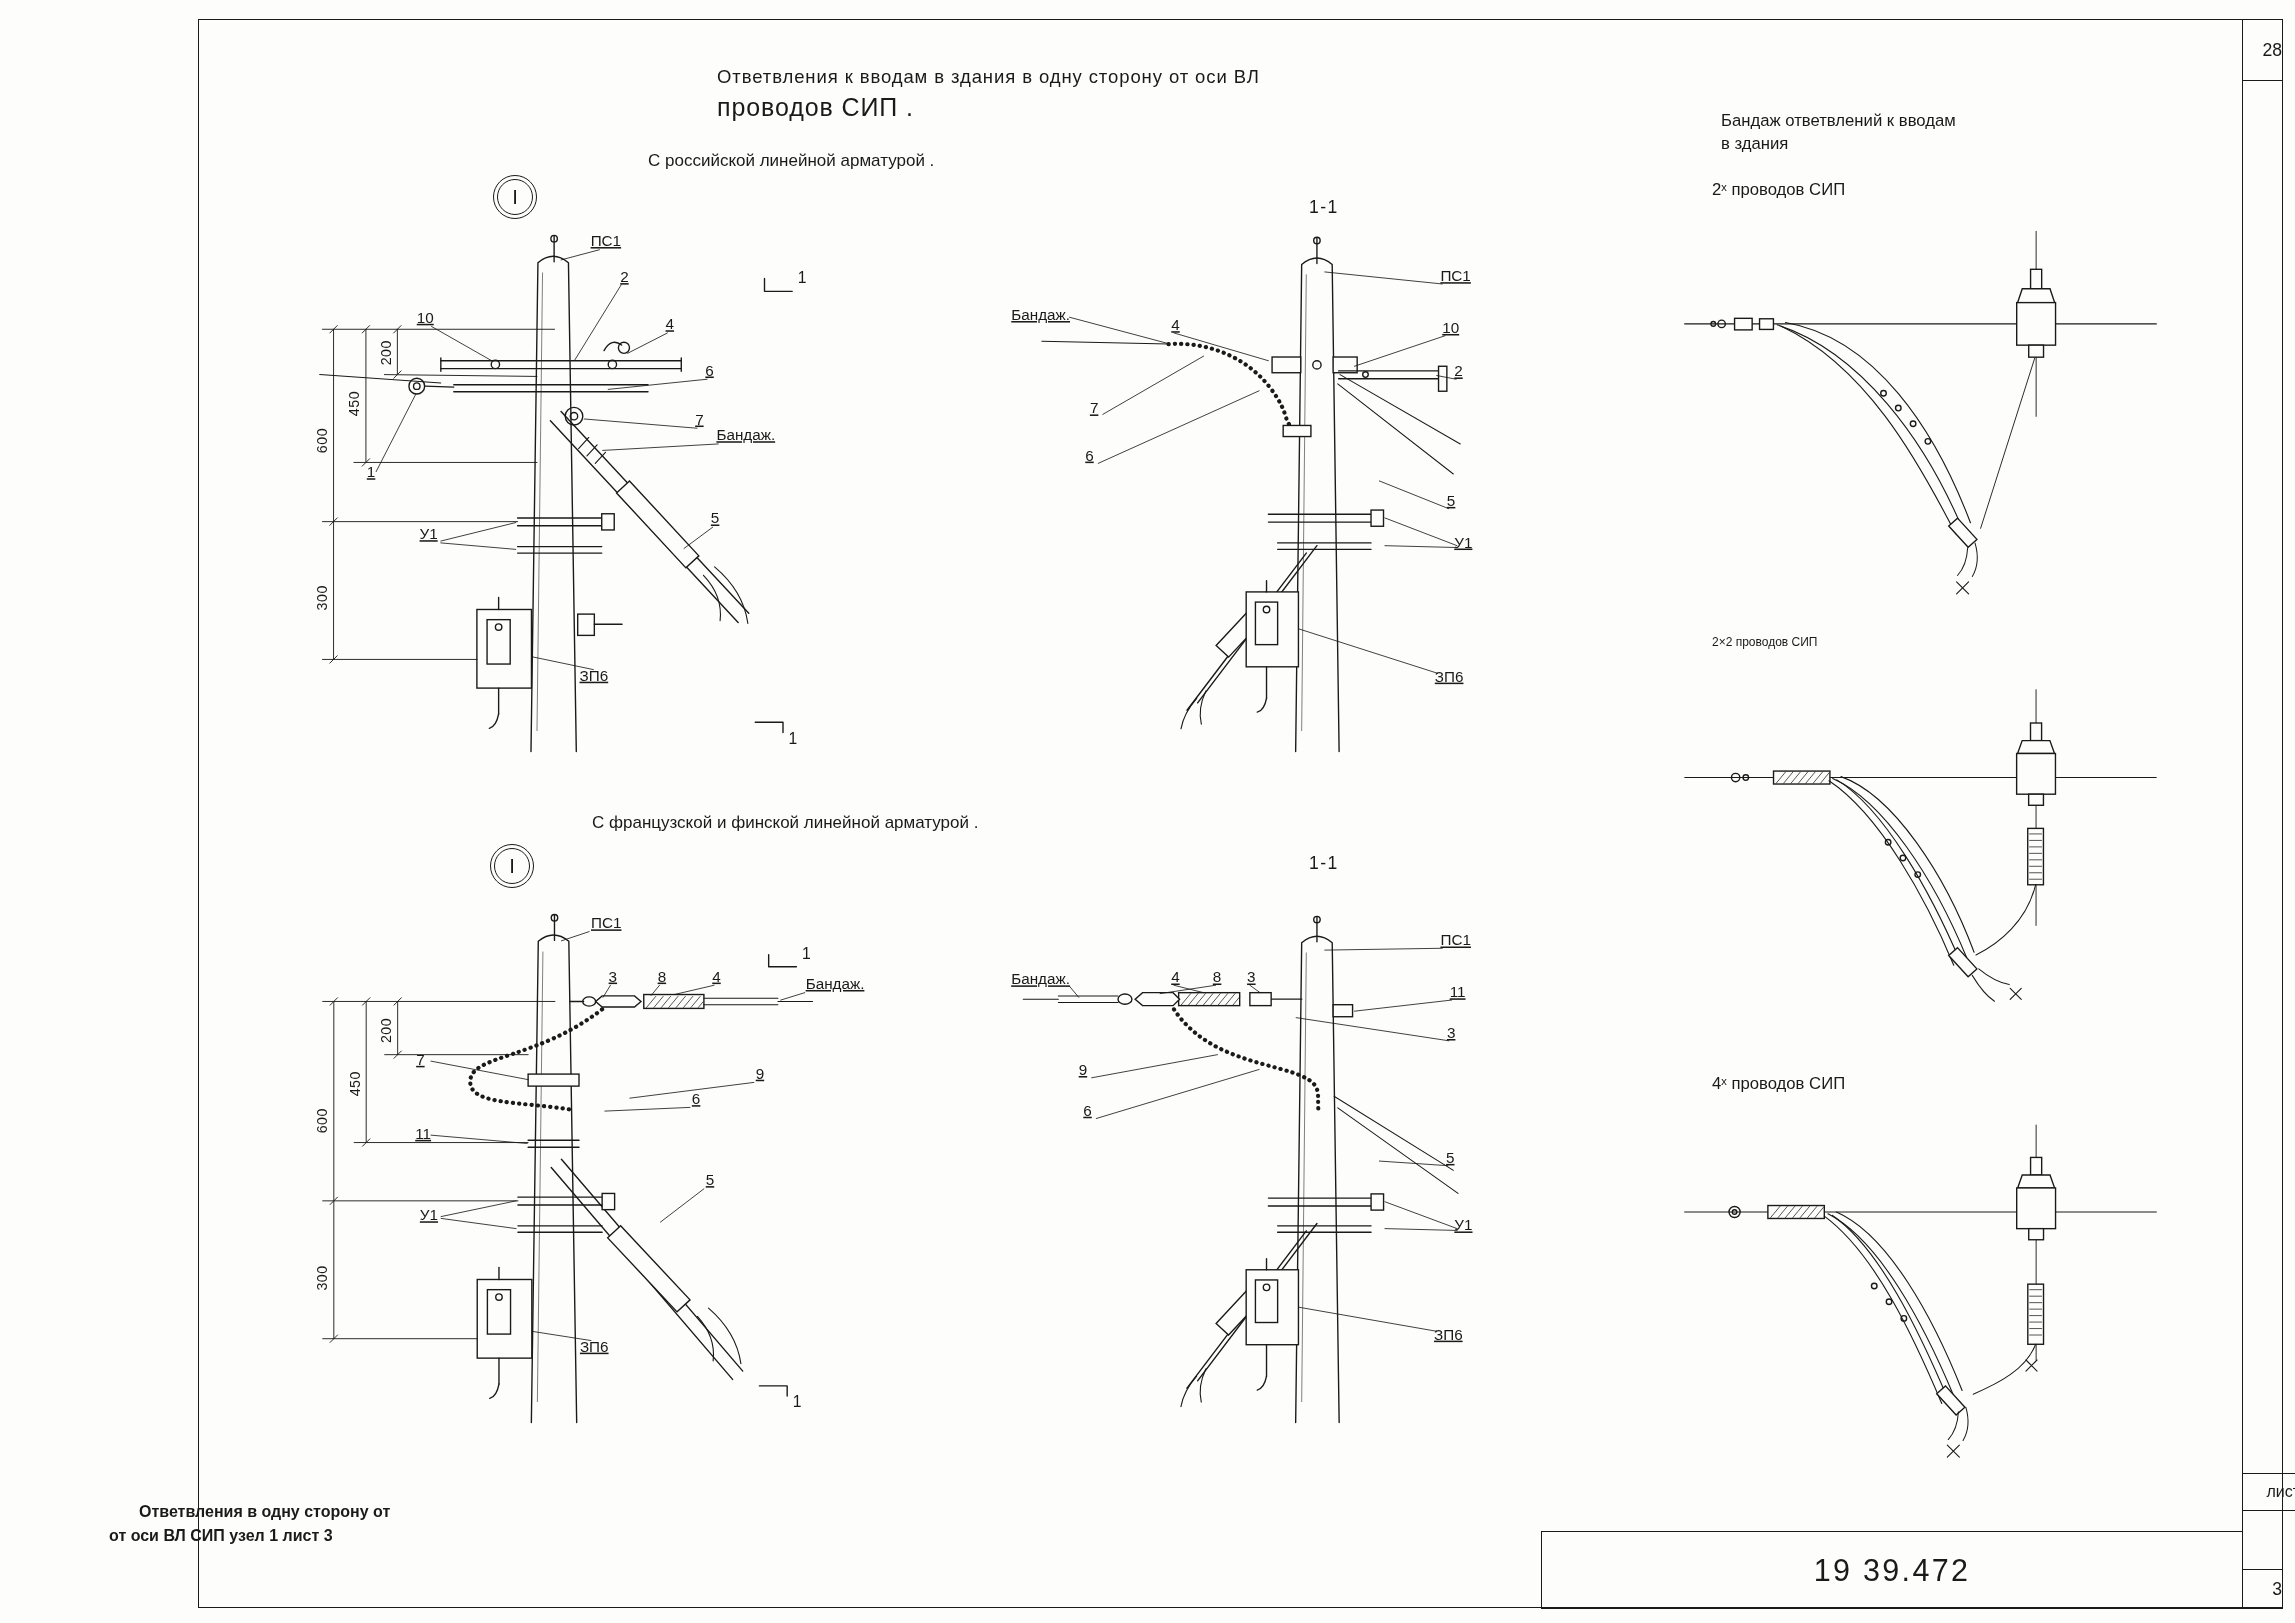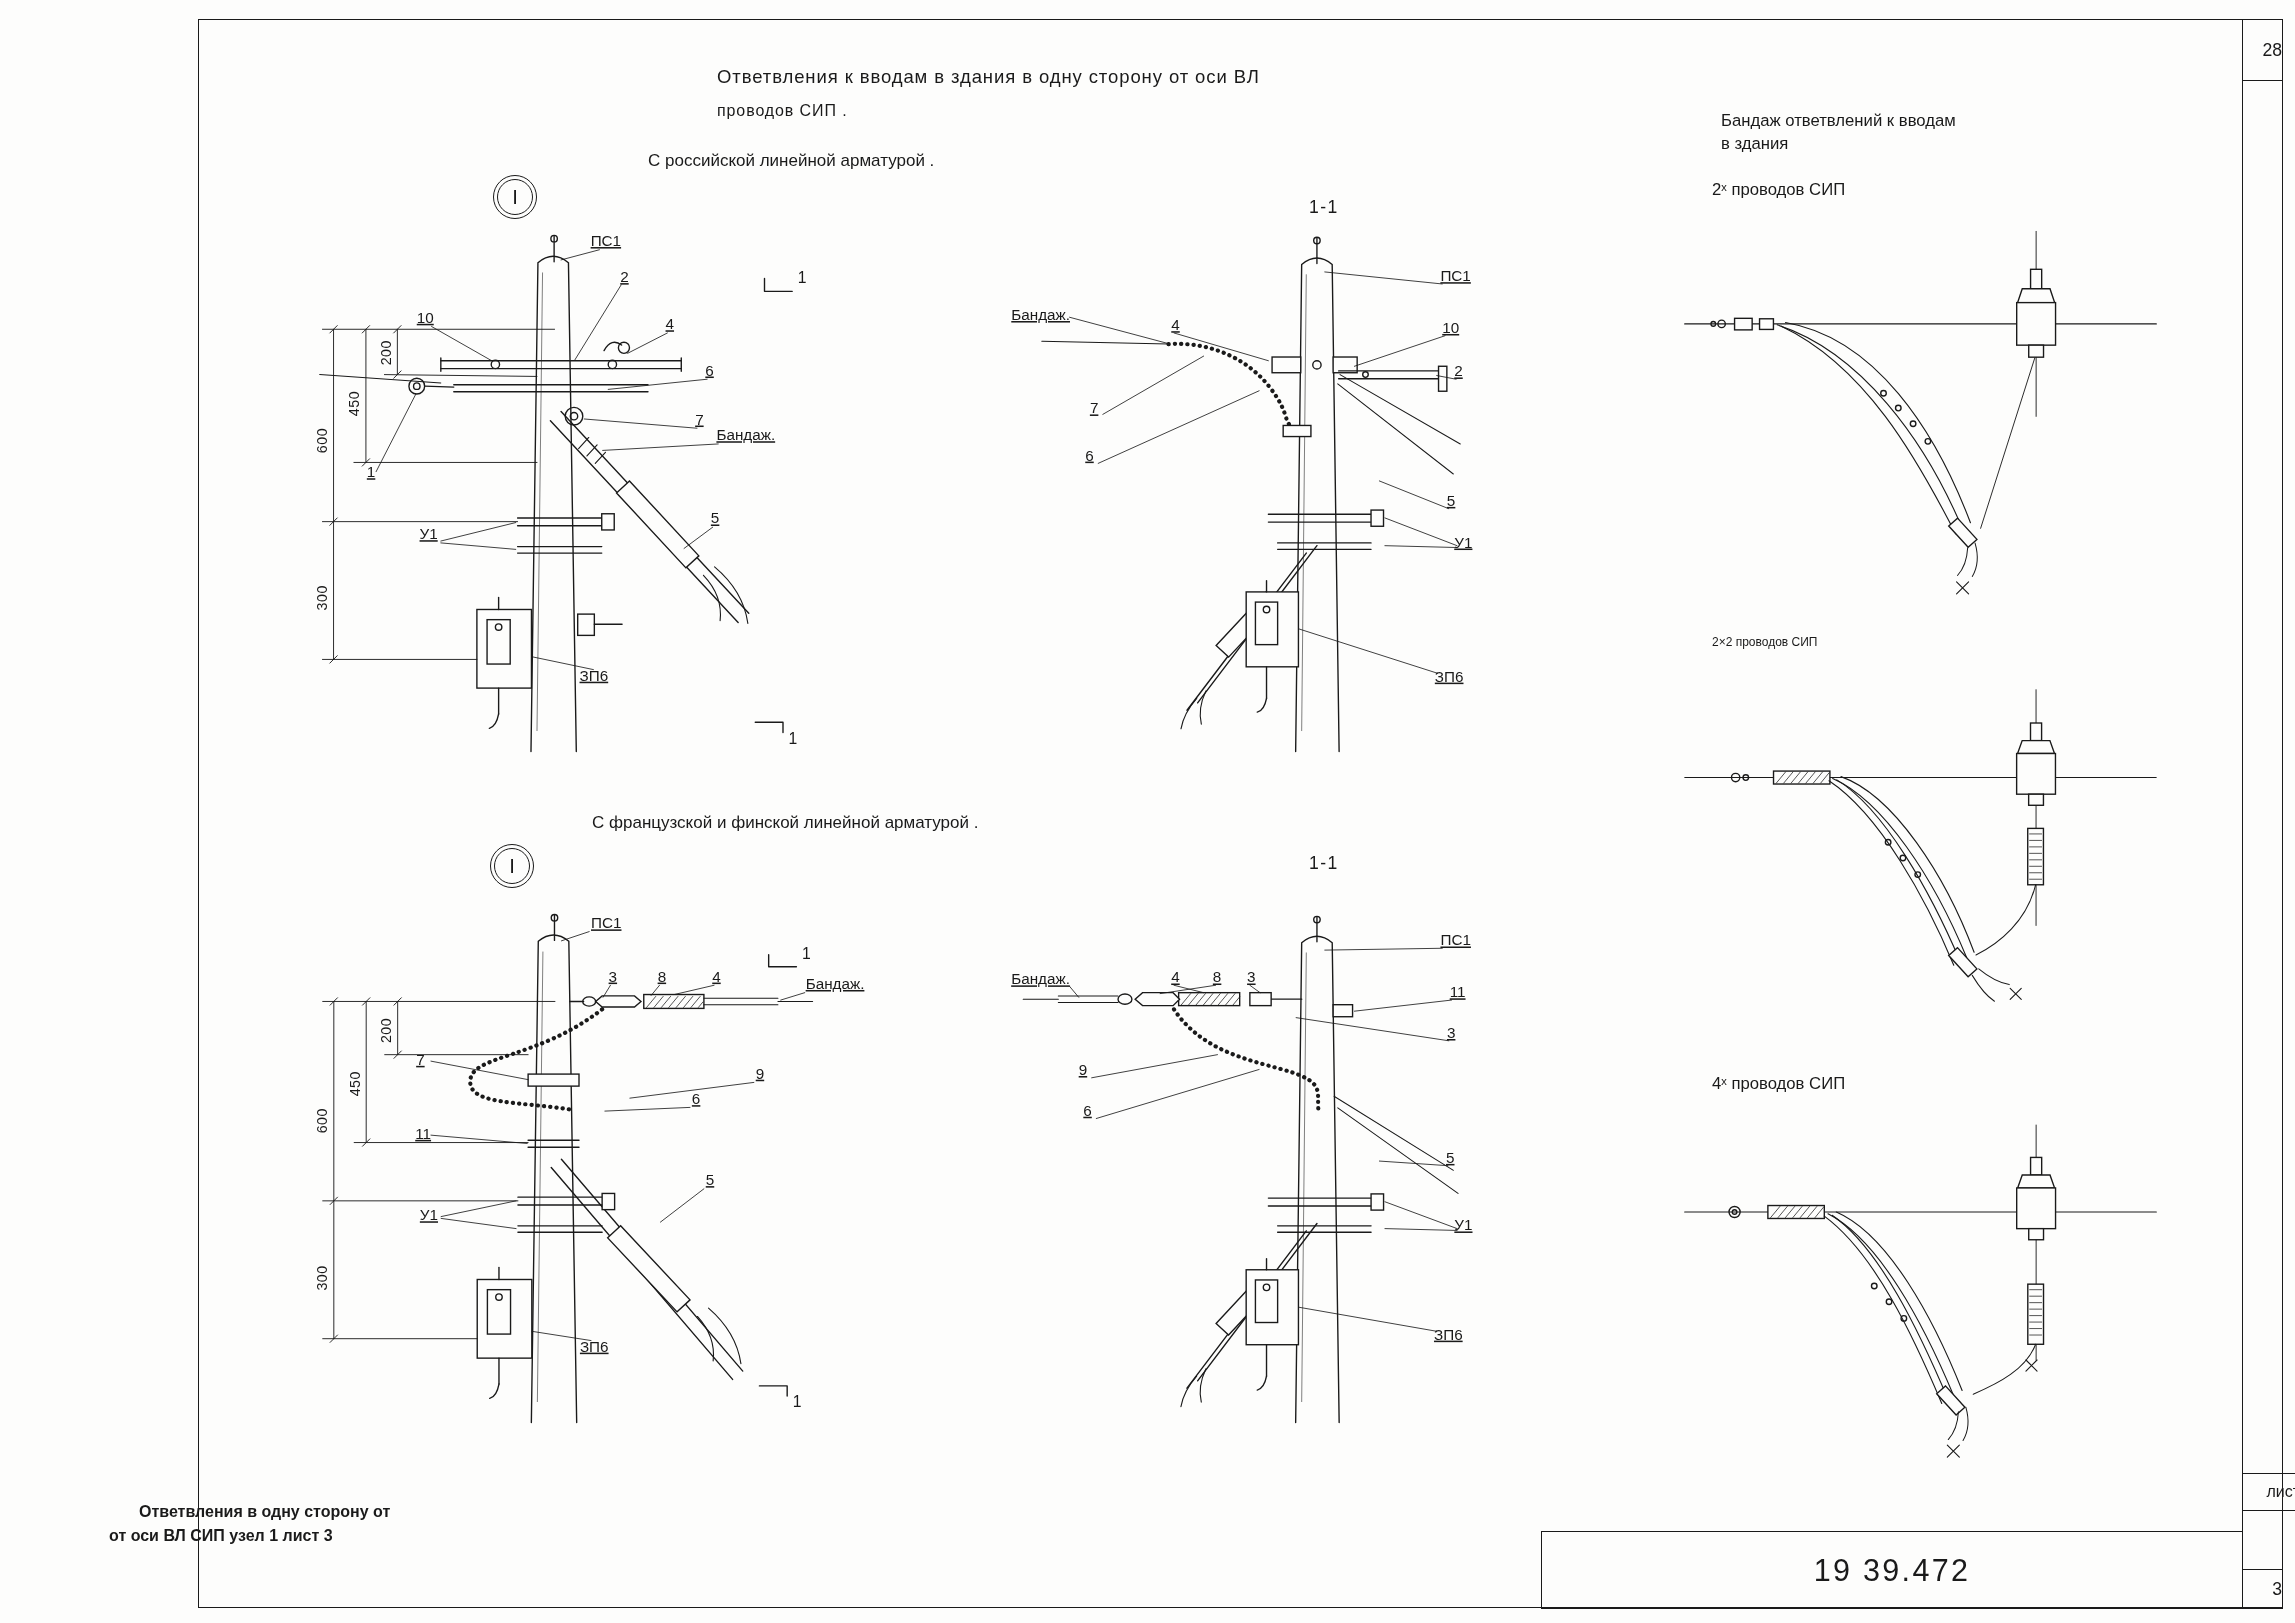--- a/index.html
+++ b/index.html
@@ -22,21 +22,21 @@
 <body>
 
 <div class="frame" style="left:198px;top:19.4px;width:2085px;height:1589px"></div>
 <div class="abs" style="left:2242px;top:19.4px;width:1.4px;height:1589px;background:#1a1a1a"></div>
 
 <div class="cell" style="left:2242px;top:19.4px;width:41px;height:62px;font-size:17.6px">
   <span>28</span>
 </div>
 
 <div class="txt center" style="left:717px;top:66px;width:999px;font-size:18.5px;letter-spacing:0.9px">Ответвления к вводам в здания в одну сторону от оси ВЛ</div>
-<div class="txt center" style="left:717px;top:102px;width:999px;font-size:16px;letter-spacing:0.9px">проводов СИП .</div>
+<div class="txt center" style="left:717px;top:93px;width:999px;font-size:25px;letter-spacing:0.9px">проводов СИП .</div>
 
 <div class="txt center" style="left:1721px;top:111px;width:296px;font-size:16.7px">Бандаж ответвлений к вводам</div>
 <div class="txt center" style="left:1721px;top:134px;width:296px;font-size:16.7px">в здания</div>
 
 <div class="txt center" style="left:648px;top:151px;width:509px;font-size:17px">С российской линейной арматурой .</div>
 <div class="txt center" style="left:592px;top:813px;width:611px;font-size:17px">С французской и финской линейной арматурой .</div>
 
 <div class="circleI" style="left:493px;top:175px;width:44px;height:44px">
   <span class="inner"></span>
   <span>I</span>

